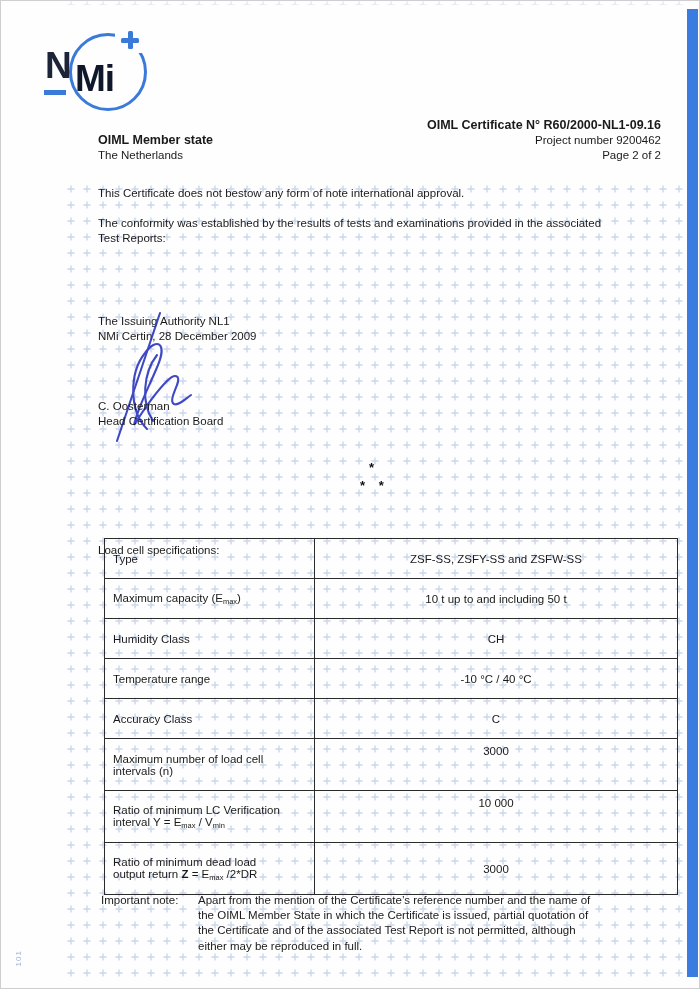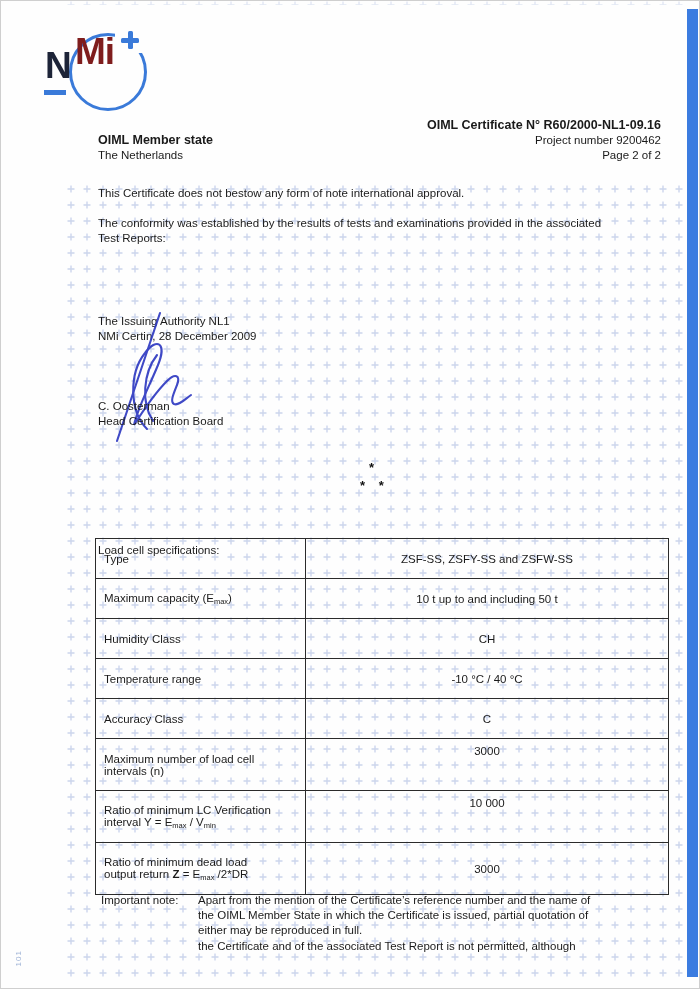--- a/index.html
+++ b/index.html
@@ -16,37 +16,37 @@
 
   
   #logo{left:38px; top:26px; width:140px; height:90px;}
   #logo .circle{position:absolute; left:30px; top:6px; width:72px; height:72px;
     border:3px solid #3a7ad9; border-radius:50%;}
   #logo .plusbg{position:absolute; left:76px; top:0px; width:28px; height:26px; background:#fefefe;}
   #logo .plus{position:absolute; left:80px; top:2px; width:22px; height:22px;}
   #logo .plus .h{position:absolute; left:2px; top:8.5px; width:18px; height:5px; background:#3a7ad9; border-radius:1.5px;}
   #logo .plus .v{position:absolute; left:8.5px; top:2px; width:5px; height:18px; background:#3a7ad9; border-radius:1.5px;}
   #logo .n{position:absolute; left:6px; top:20px; font-size:37px; font-weight:bold; line-height:1; color:#1d2438; letter-spacing:-1px;}
-  #logo .mi{position:absolute; left:36px; top:6px; font-size:37px; font-weight:bold; line-height:1; color:#7f1d1d; letter-spacing:-1px;}
+  #logo .mi{position:absolute; left:36px; top:33px; font-size:37px; font-weight:bold; line-height:1; color:#0f172a; letter-spacing:-1px;}
   #logo .underscore{position:absolute; left:5px; top:63px; width:22px; height:4.5px; background:#3a7ad9;}
 
   
   #hdr-right{right:38px; top:117px; text-align:right; line-height:14.8px;}
   #hdr-right .l1{font-size:12.5px; font-weight:bold;}
   #hdr-left{left:97px; top:132px; line-height:15px;}
   #hdr-left .l1{font-size:12.5px; font-weight:bold;}
 
   
   .para{left:97px;}
 
   
   .star{font-size:13px; font-weight:bold; color:#111; letter-spacing:5px;}
 
   
-  #spec-table{left:94px; top:537px; width:574px; border-collapse:collapse;}
+  #spec-table{left:103px; top:537px; width:574px; border-collapse:collapse;}
   #spec-table td{border:1.4px solid #2b2b2b; font-size:11.5px; padding:0;}
   #spec-table td.lab{width:195px; padding:5px 6px 5px 8px;}
   #spec-table td.val{text-align:center; vertical-align:middle;}
   #spec-table tr.s td{height:29px;}
   #spec-table tr.d td{height:41px;}
   #spec-table td.vtop{vertical-align:top; padding-top:6px;}
 
   
   #note-label{left:100px; top:892px;}
   #note-text{left:197px; top:892px; line-height:15.2px;}
@@ -179,19 +179,19 @@
       </td>
       <td class="val">3000</td>
     </tr>
   </tbody>
     </table>
 
   <div id="note-label" class="abs txt">Important note:</div>
   <div id="note-text" class="abs txt">
     <div>Apart from the mention of the Certificate’s reference number and the name of</div>
     <div>the OIML Member State in which the Certificate is issued, partial quotation of</div>
+    <div>the Certificate and of the associated Test Report is not permitted, although</div>
     <div>either may be reproduced in full.</div>
-    <div>the Certificate and of the associated Test Report is not permitted, although</div>
   </div>
 
   <div id="side-mark" class="abs">101</div>
 
 </div>
 
 </body></html>

